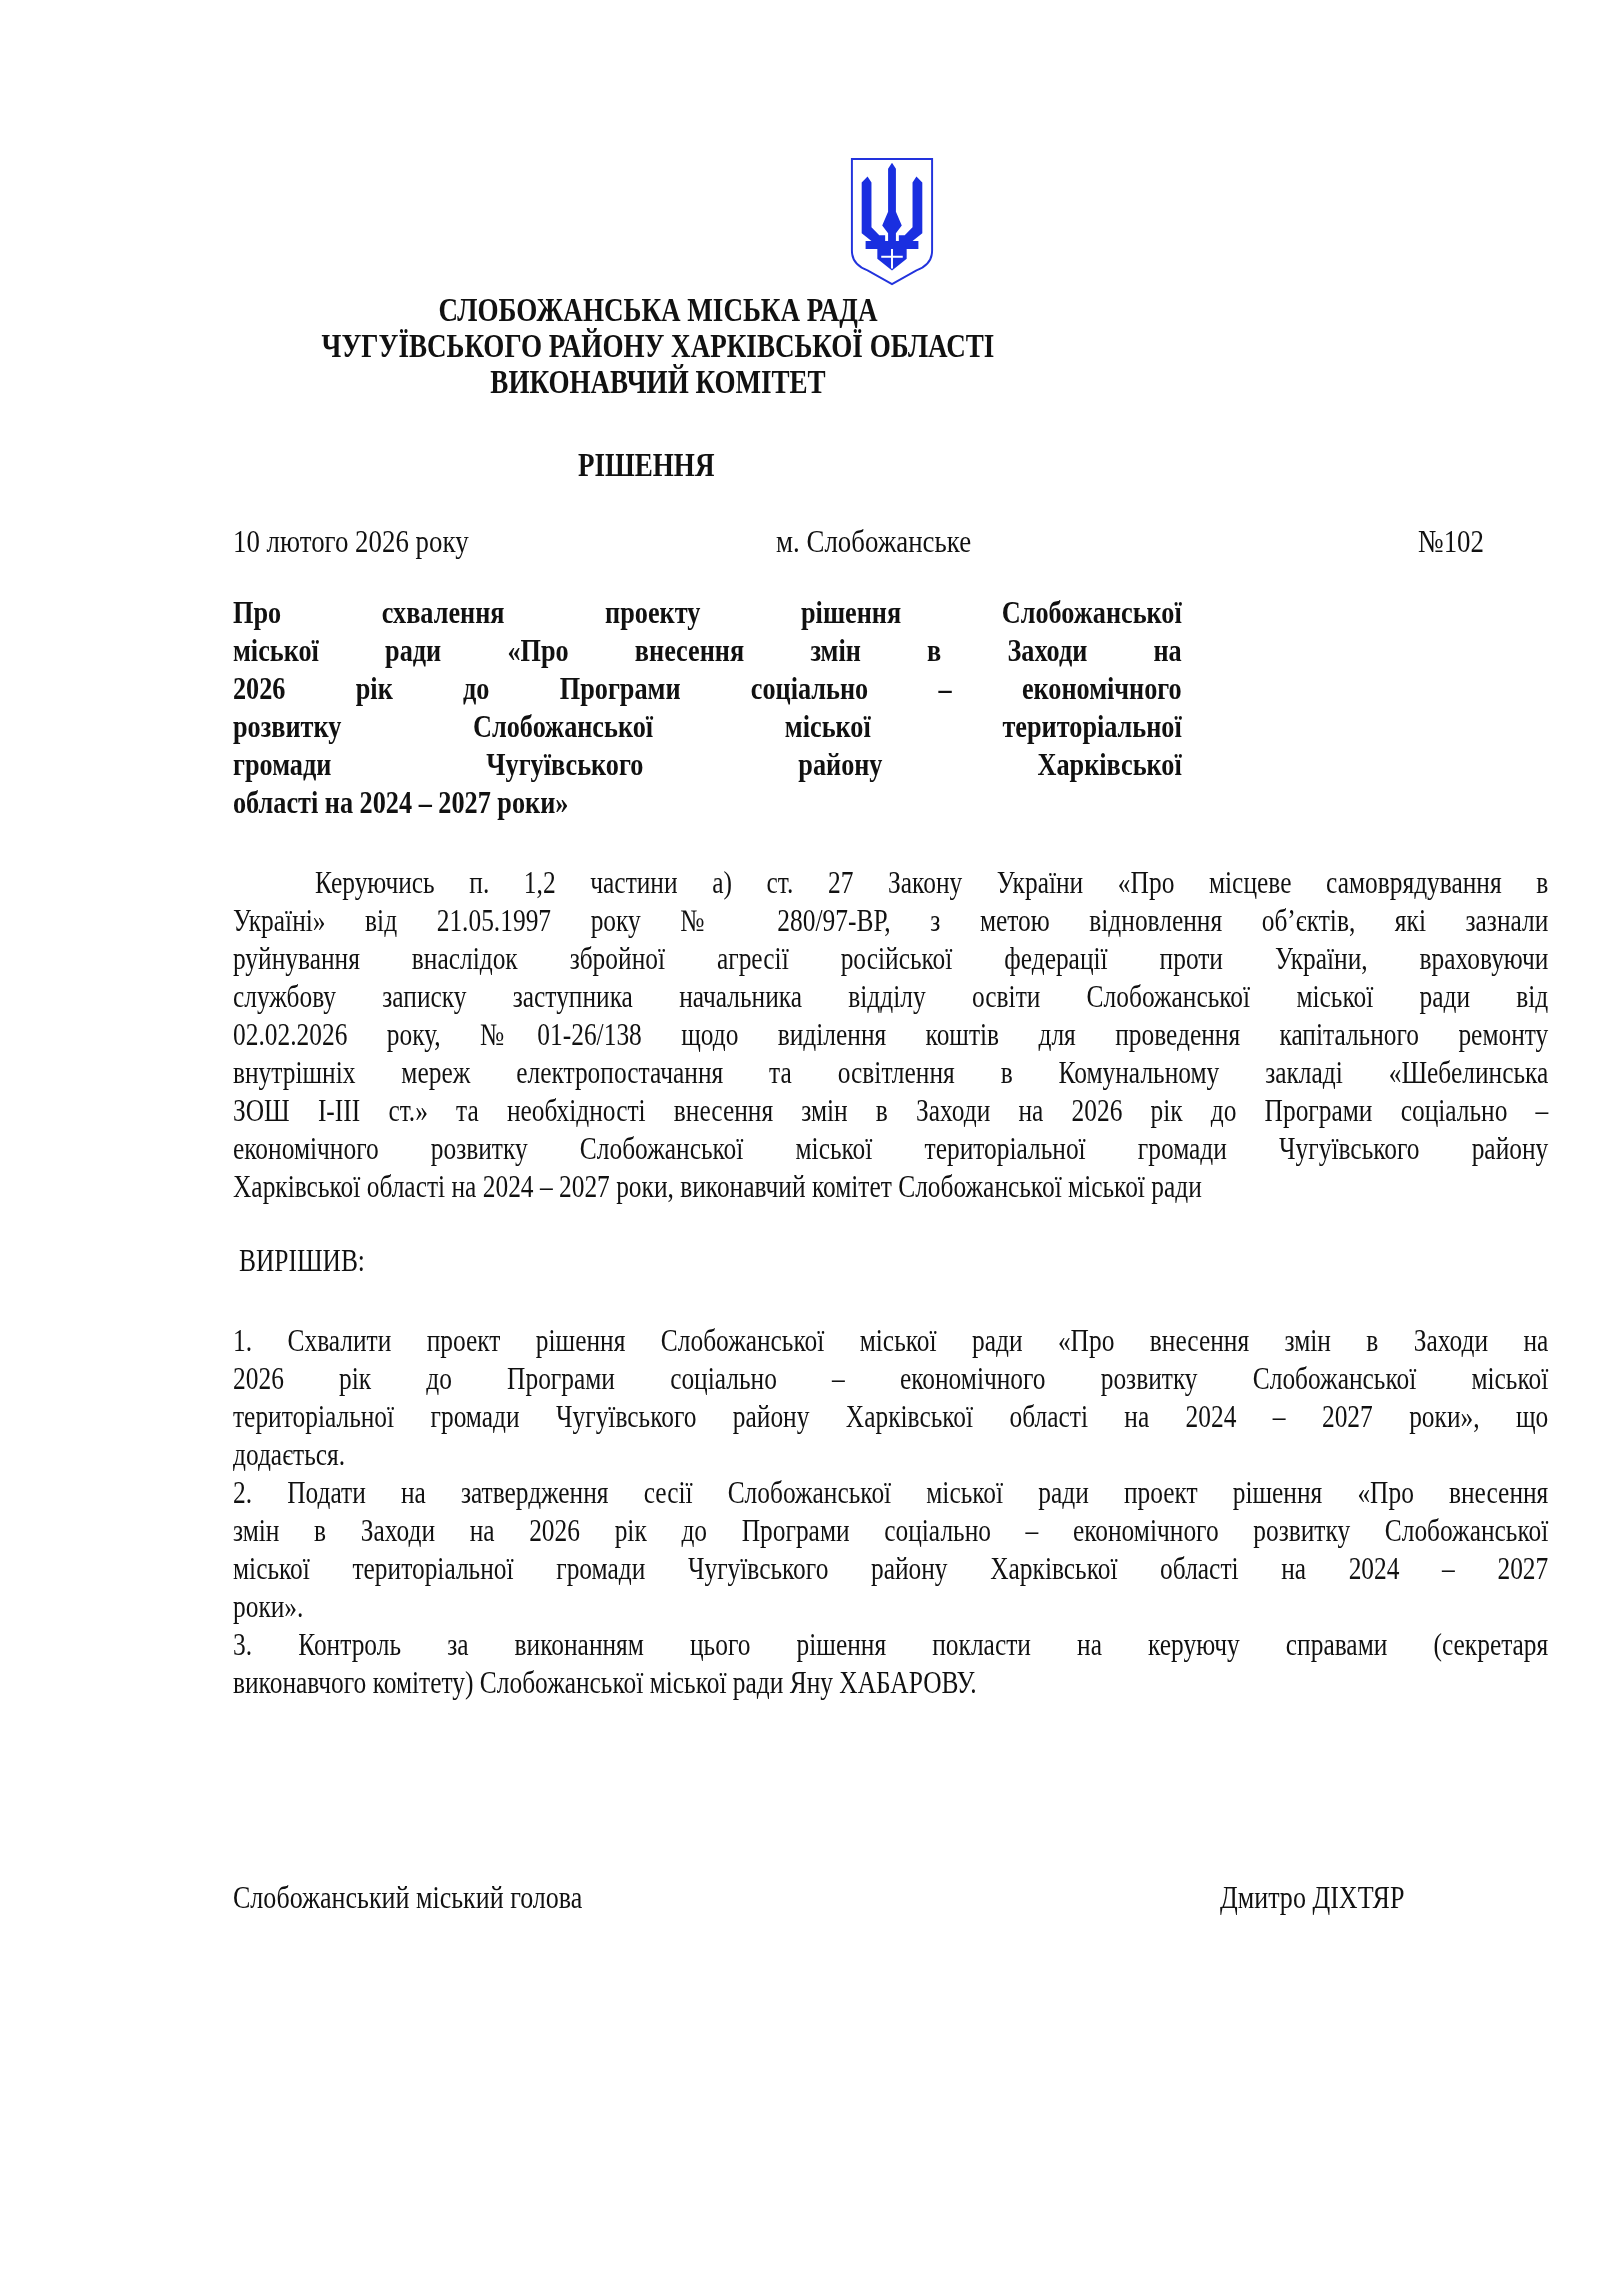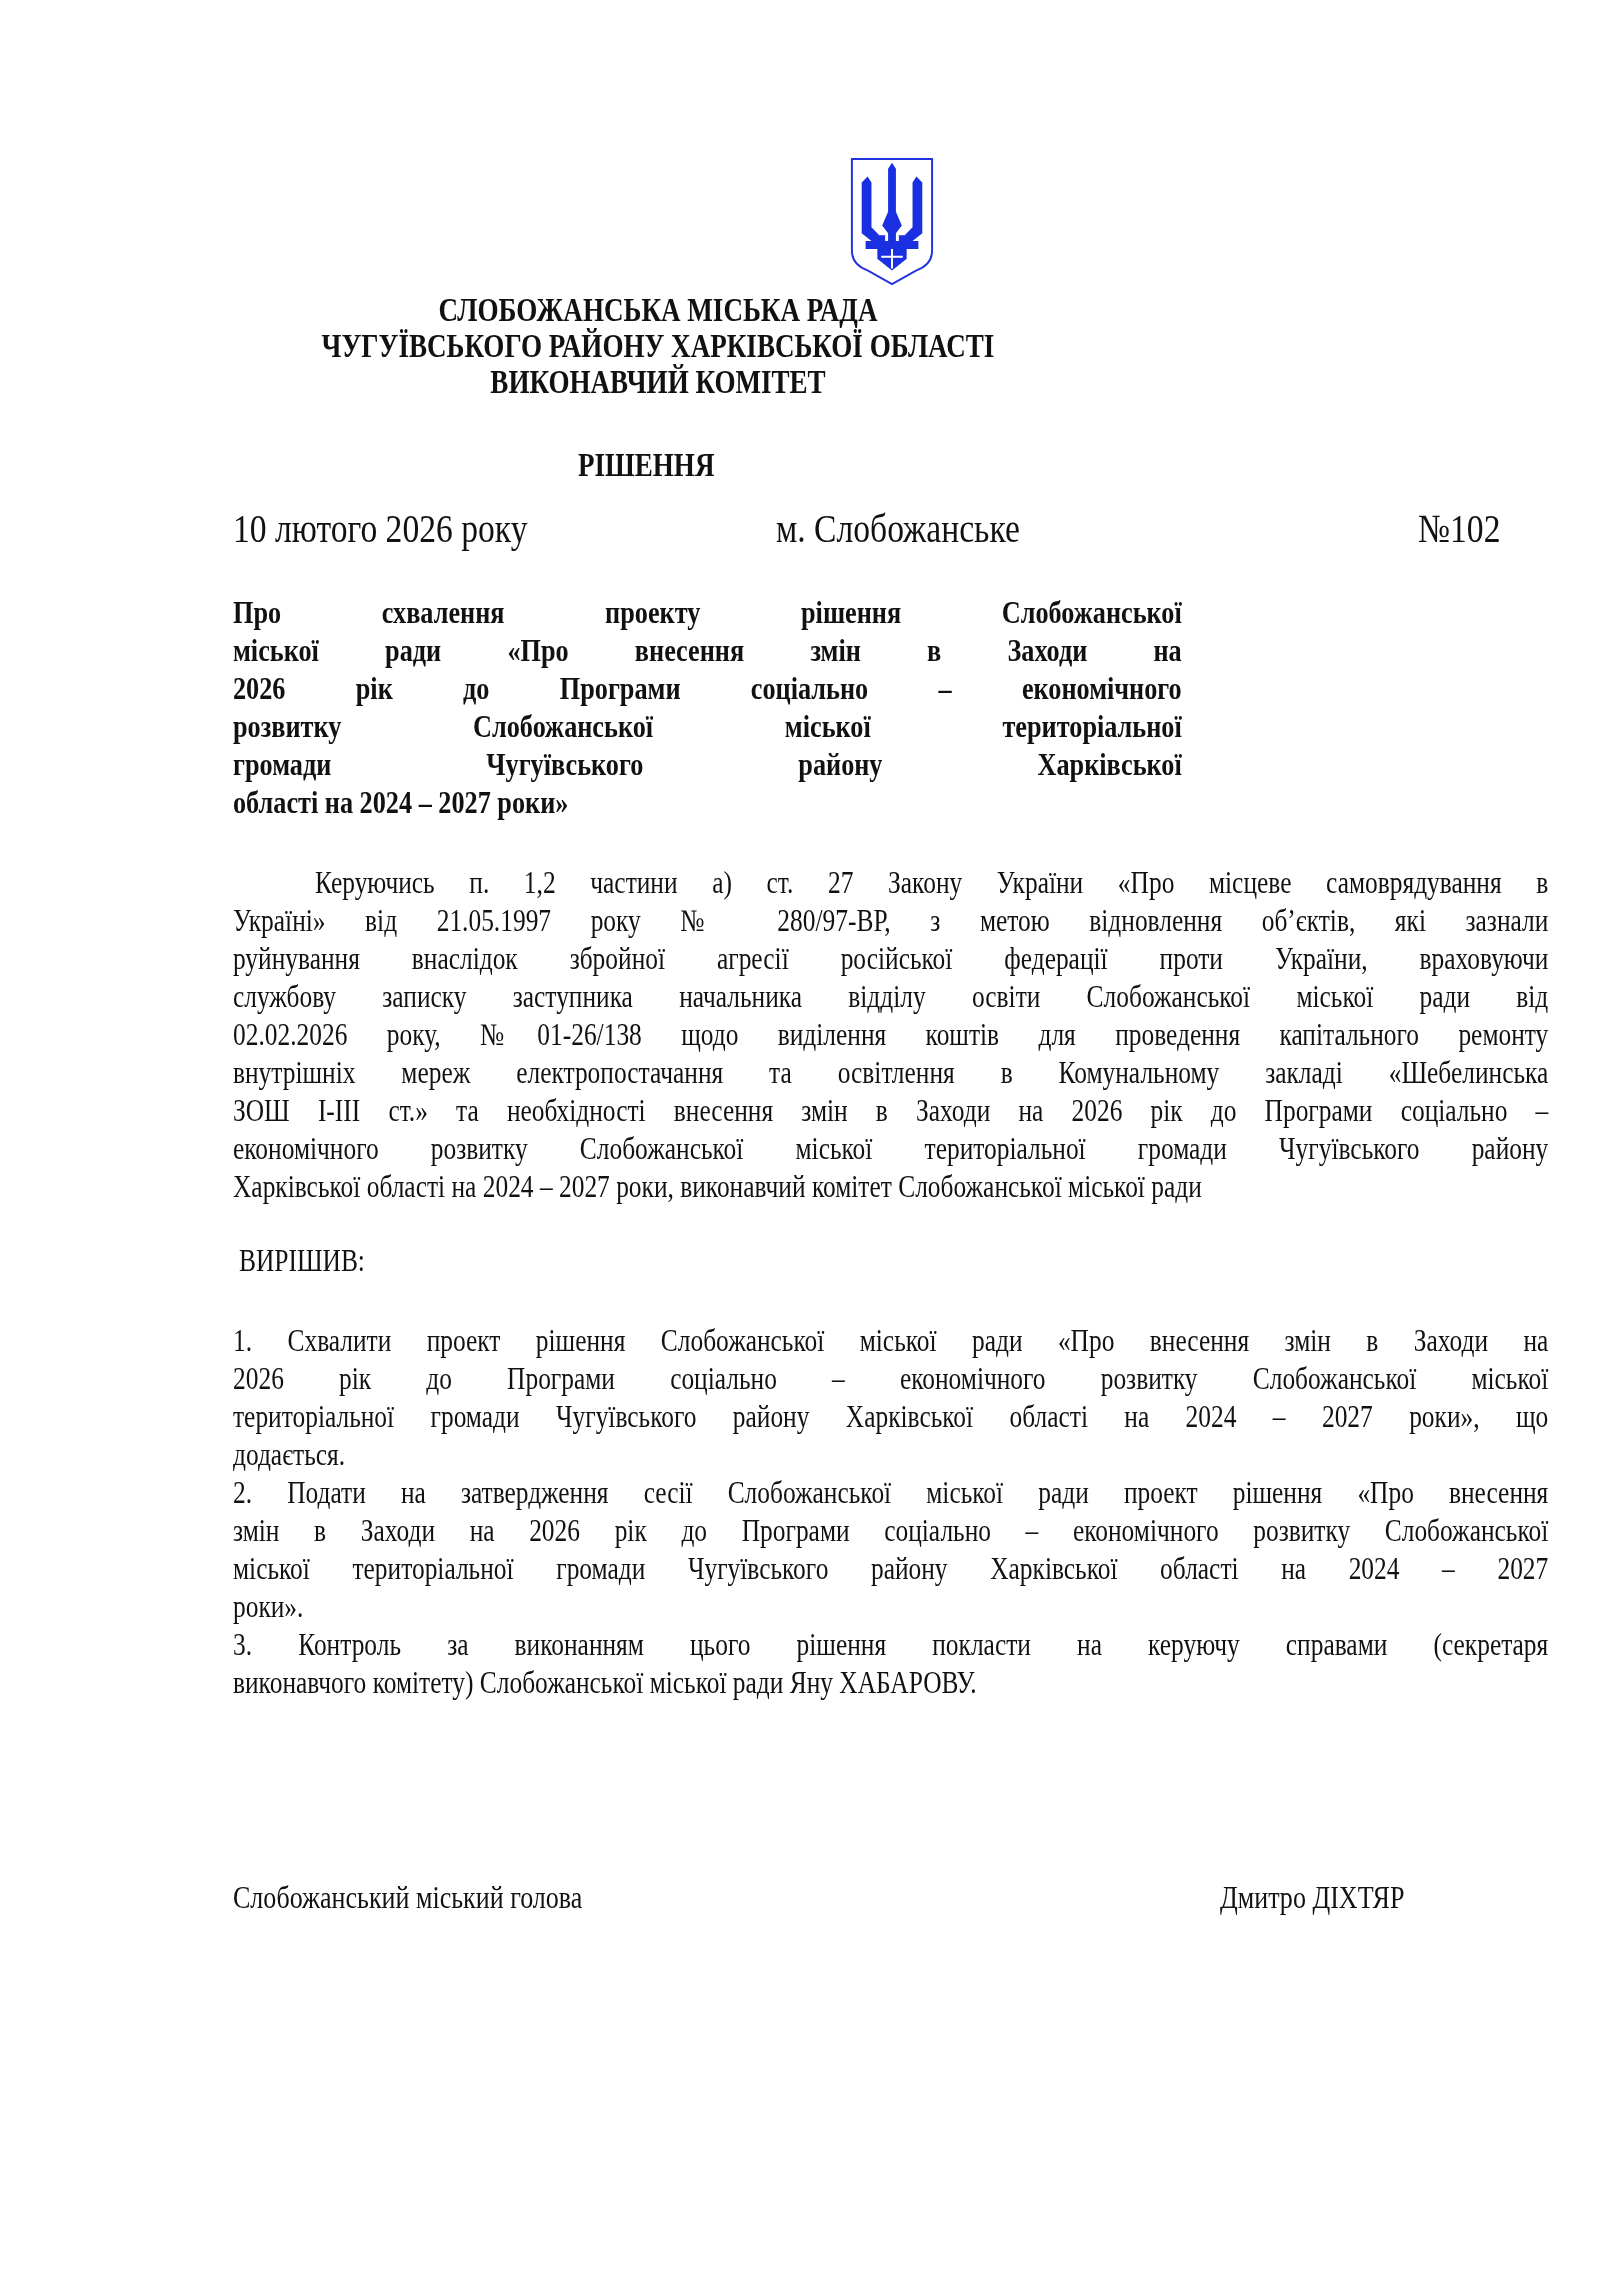--- a/index.html
+++ b/index.html
@@ -4,21 +4,21 @@
 <style>
   html, body { margin: 0; padding: 0; background: #ffffff; }
   body { width: 1621px; height: 2293px; position: relative; overflow: hidden;
          font-family: "Liberation Serif", serif; color: #111; }
   .abs { position: absolute; }
   .coat { left: 848px; top: 155px; width: 88px; height: 133px; }
   .header { left: 0; width: 1316px; text-align: center; font-weight: bold; font-size: 33px; line-height: 36px; }
   .header .line { display: block; transform: scaleX(0.82); }
   .title-word { left: 0; width: 1293px; text-align: center; font-weight: bold; font-size: 33px; top: 447px; }
   .title-word span { display: inline-block; transform: scaleX(0.82); }
-  .meta-row { top: 505px; font-size: 40px; }
+  .meta-row { top: 523px; font-size: 32px; }
   .meta-row span { display: inline-block; transform-origin: left top; transform: scaleX(0.84); white-space: nowrap; }
   .subject { left: 233px; top: 593px; width: 1157px; font-weight: bold; font-size: 32px; line-height: 38px;
              text-align: justify; text-align-last: left; transform: scaleX(0.82); transform-origin: left top; }
   .subject .l { display: block; text-align: justify; text-align-last: justify; }
   .subject .l.last { text-align-last: left; }
   .para { left: 233px; width: 1604px; font-size: 31px; line-height: 38px; transform: scaleX(0.82); transform-origin: left top; }
   .para .l { display: block; text-align: justify; text-align-last: justify; white-space: nowrap; }
   .para .l.last { text-align-last: left; }
   .indent { padding-left: 100px; }
   .resolved { left: 239px; top: 1243px; font-size: 31px; }

